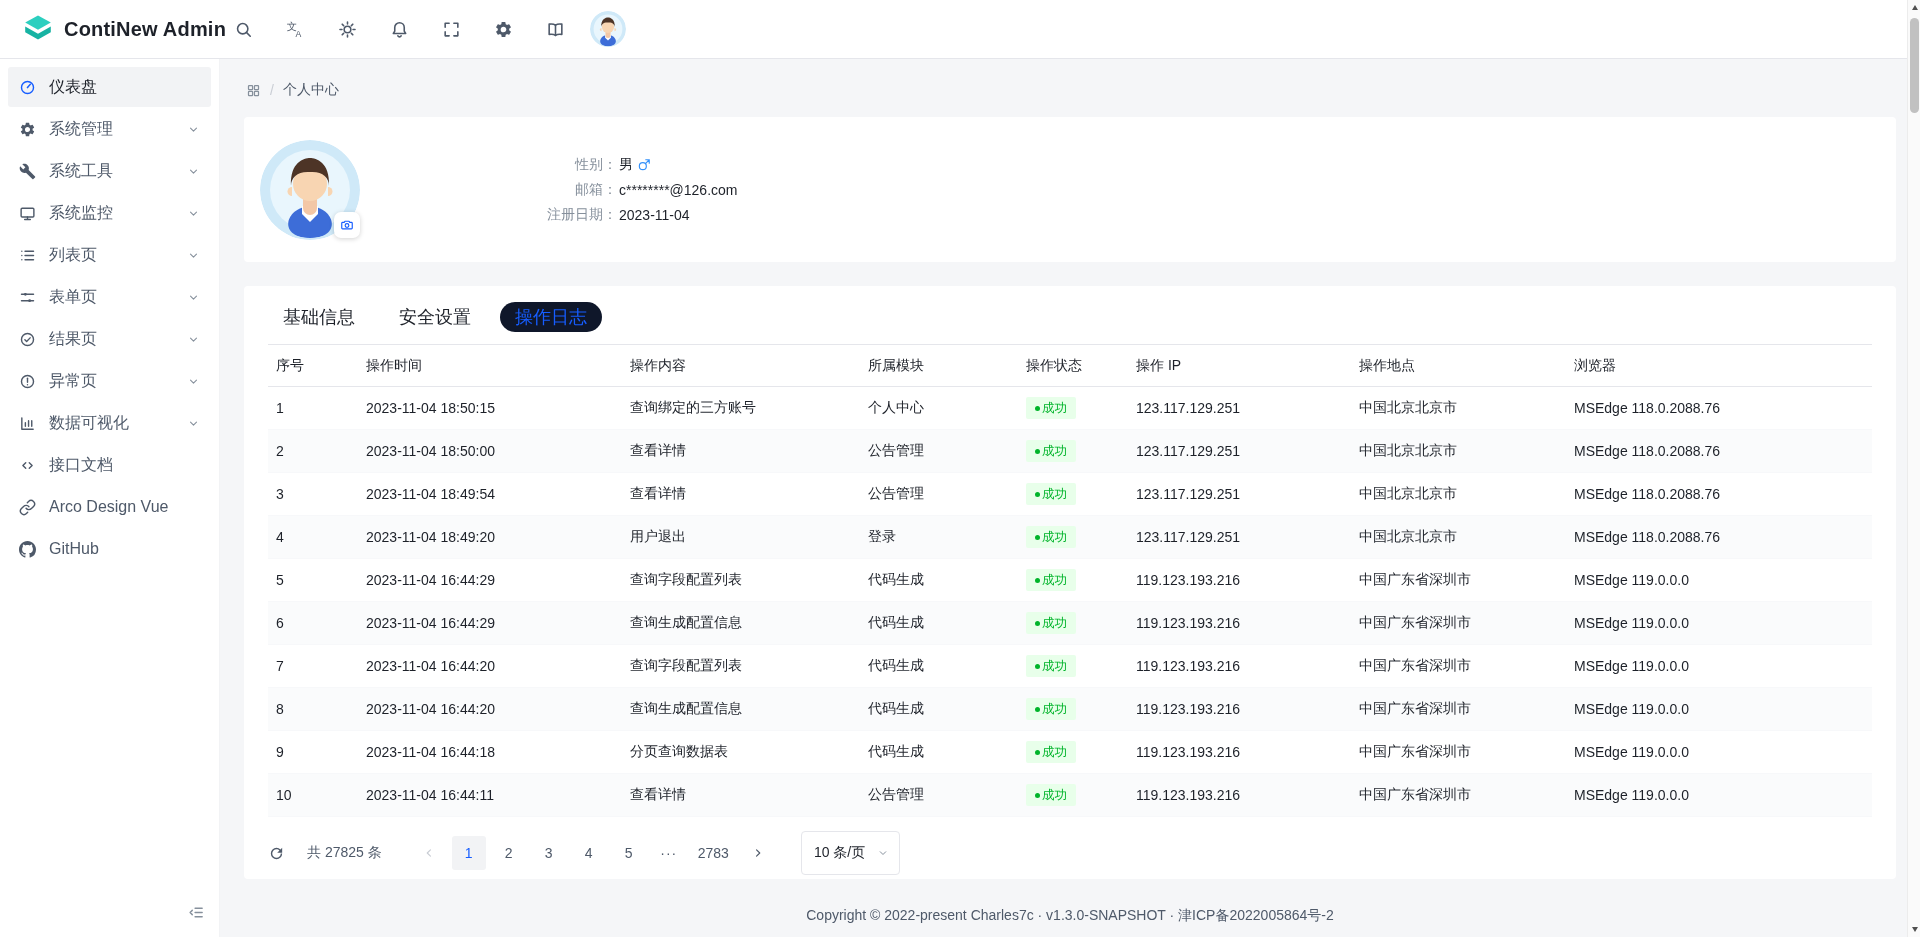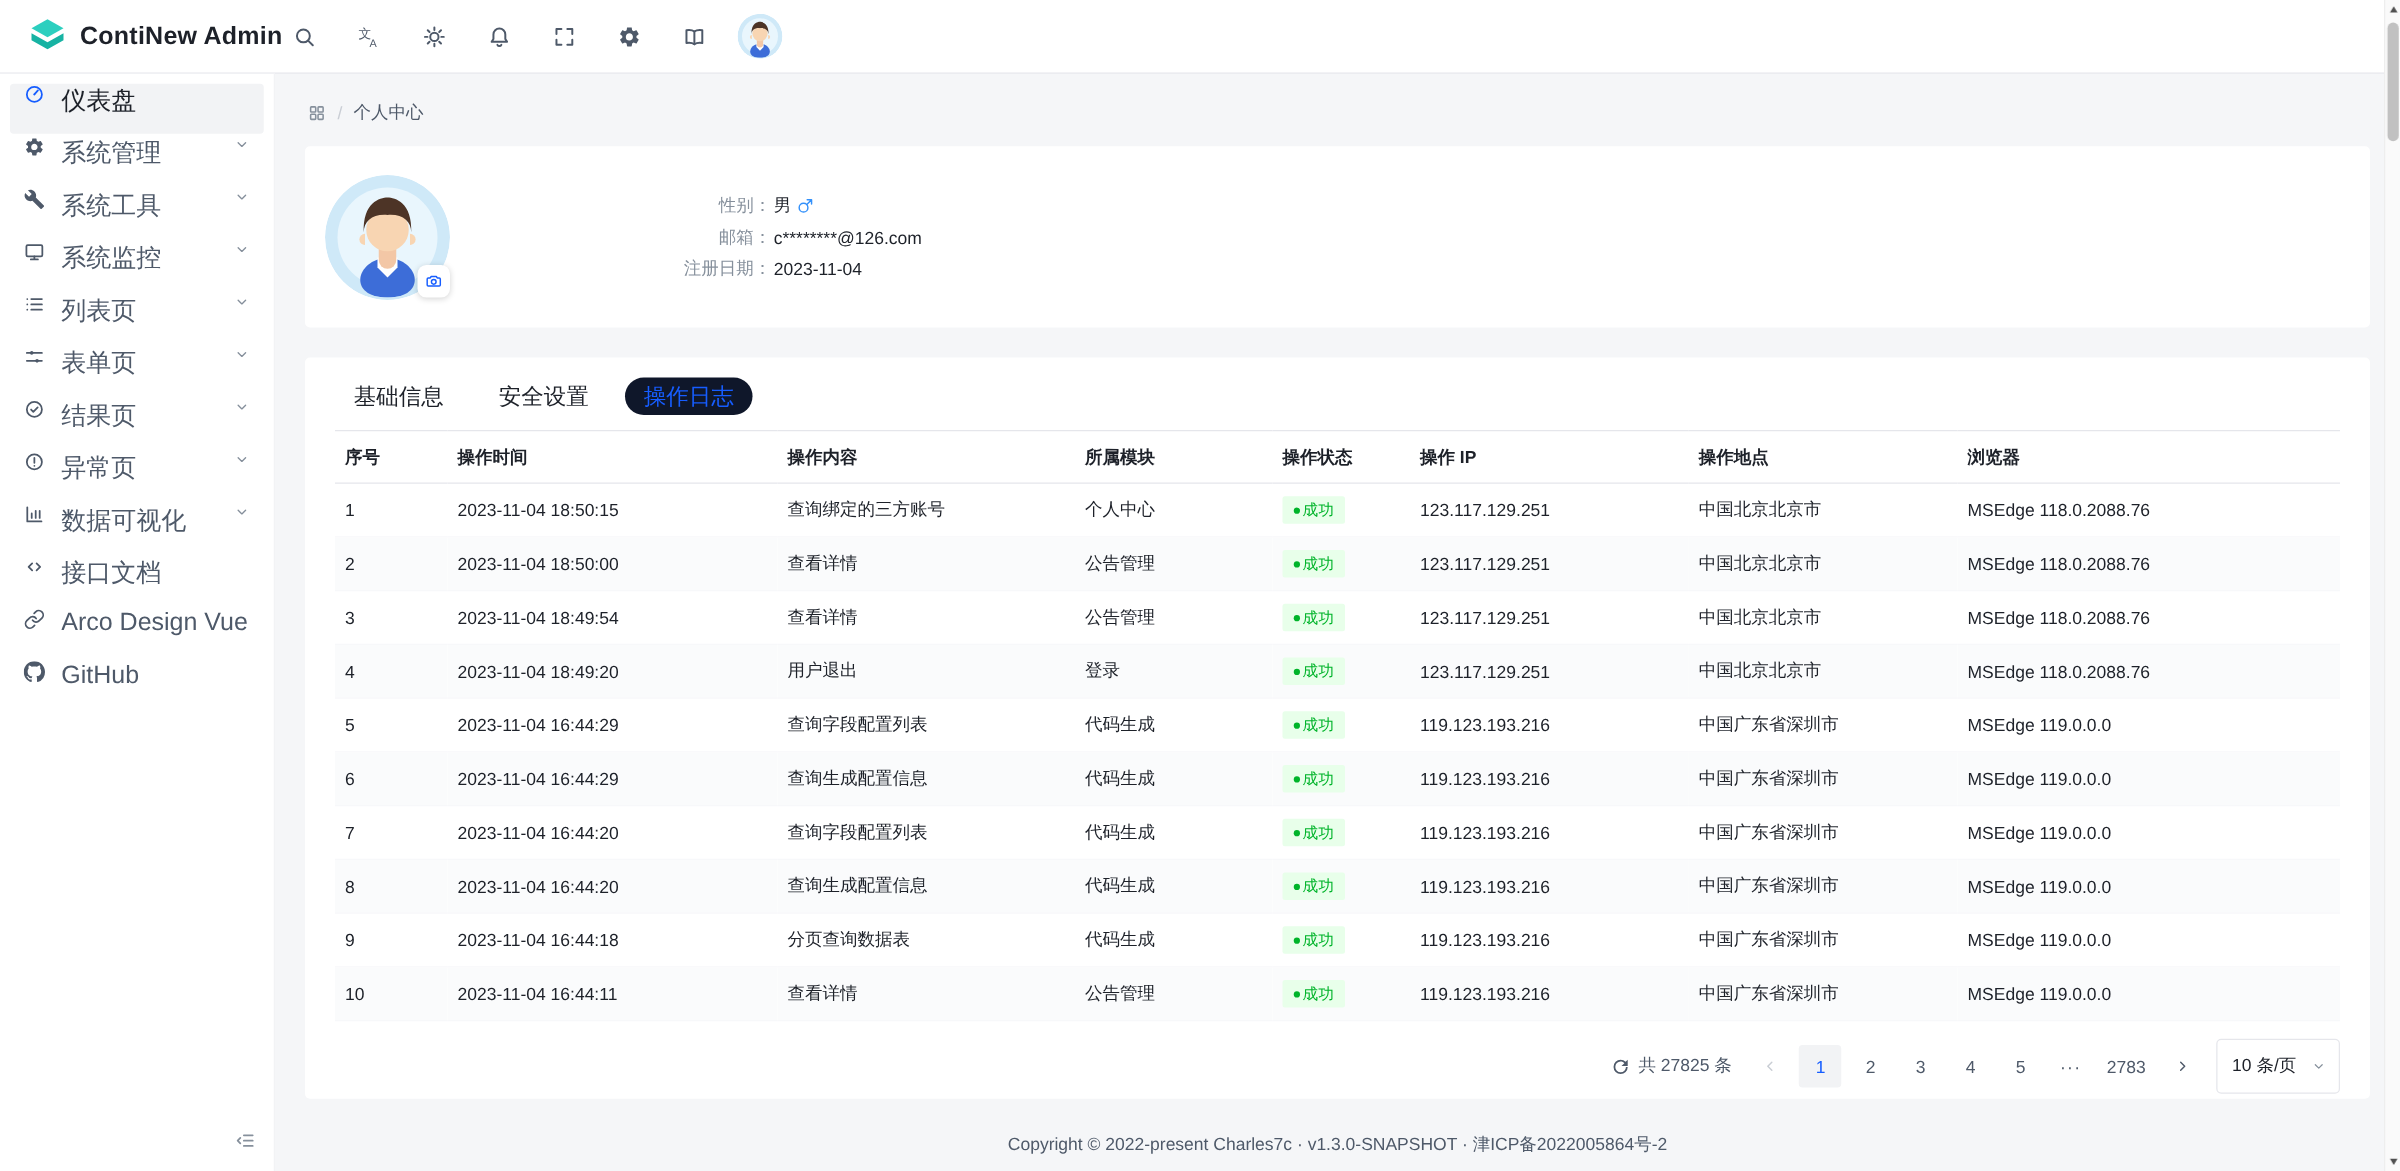--- a/index.html
+++ b/index.html
@@ -29,22 +29,22 @@
   .action-btn{width:34px; height:34px; border-radius:50%; display:flex; align-items:center;
     justify-content:center; color:var(--text-2); cursor:pointer;}
   .action-btn .icon{width:19px; height:19px;}
   .avatar-btn{width:36px; height:36px; border-radius:50%; overflow:hidden; cursor:pointer; flex:0 0 36px;}
   .avatar-btn svg{width:100%; height:100%; display:block;}
 
   
   .layout{flex:1; display:flex; min-height:0;}
   .sidebar{width:220px; flex:0 0 220px; background:#fff; position:relative; padding-top:6px;
     border-right:1px solid #f2f3f5;}
-  .menu-item{height:40px; margin:2px 8px; display:flex; align-items:flex-start; gap:13px;
-    padding:0 11px; border-radius:3px; font-size:20px; color:var(--text-2); cursor:pointer;}
+  .menu-item{height:40px; margin:2px 8px; display:flex; align-items:center; gap:13px;
+    padding:0 11px; border-radius:3px; font-size:16px; color:var(--text-2); cursor:pointer;}
   .menu-item .mi-icon{width:17px; height:17px; flex:0 0 17px;}
   .menu-item .mi-label{white-space:nowrap; overflow:hidden; text-overflow:ellipsis;}
   .menu-item .chevron{margin-left:auto; width:13px; height:13px; color:var(--text-3);}
   .menu-item.active{background:var(--fill-2); color:var(--text-1);}
   .menu-item.active .mi-icon{color:var(--primary);}
   .collapse-btn{position:absolute; right:12px; bottom:14px; width:22px; height:22px;
     display:flex; align-items:center; justify-content:center; color:var(--text-3); cursor:pointer;}
   .collapse-btn .icon{width:17px; height:17px;}
 
   
@@ -72,30 +72,30 @@
   .info-value .male{width:14px; height:14px; color:var(--link-blue);}
 
   
   .content-card{flex:0 0 auto; padding:16px 24px 0; display:flex; flex-direction:column; height:593px;}
   .tabs{display:flex; align-items:center; gap:14px; margin-bottom:12px;}
   .tab{height:30px; line-height:30px; padding:0 15px; border-radius:15px; font-size:18px;
     color:var(--text-1); cursor:pointer; white-space:nowrap;}
   .tab.active{background:#0f172a; color:var(--primary);}
 
   .log-table{width:100%; border-collapse:collapse; table-layout:fixed;}
-  .log-table th{font-weight:700; color:var(--text-1); text-align:left; height:42px;
+  .log-table th{font-weight:400; color:var(--text-1); text-align:left; height:42px;
     border-top:1px solid var(--border); border-bottom:1px solid var(--border); padding:0 8px; font-size:14px;margin-top:48px;}
   .log-table td{height:43px; padding:0 8px; font-size:14px; color:var(--text-1);
     border-bottom:1px solid #f7f8fa; white-space:nowrap; overflow:hidden; text-overflow:ellipsis;}
   .log-table tbody tr:nth-child(even){background:var(--fill-1);}
   .status-badge{display:inline-flex; align-items:center; gap:2px; background:var(--success-bg);
     color:var(--success); font-size:12.5px; line-height:1; padding:5px 9px; border-radius:2px;}
   .status-badge .dot{width:5px; height:5px; border-radius:50%; background:var(--success);}
 
-  .table-footer{display:flex; align-items:center; justify-content:flex-end; gap:0;
+  .table-footer{display:flex; align-items:center; justify-content:flex-start; gap:16px;
     margin-top:auto; padding:14px 0 15px;}
   .refresh-btn{width:17px; height:17px; color:var(--text-2); cursor:pointer; margin-right:6px;}
   .total{color:var(--text-2); margin-right:14px;}
   .pager{display:flex; align-items:center; gap:6px;}
   .pg-btn{min-width:34px; height:34px; padding:0 6px; display:flex; align-items:center;
     justify-content:center; border-radius:3px; color:var(--text-2); font-size:14px; cursor:pointer;}
   .pg-btn.active{background:var(--fill-2); color:var(--primary); font-weight:500;}
   .pg-btn.nav .icon{width:14px; height:14px;}
   .pg-btn.disabled{color:#c9cdd4;}
   .pg-btn.dots{letter-spacing:1px; color:var(--text-2);}

